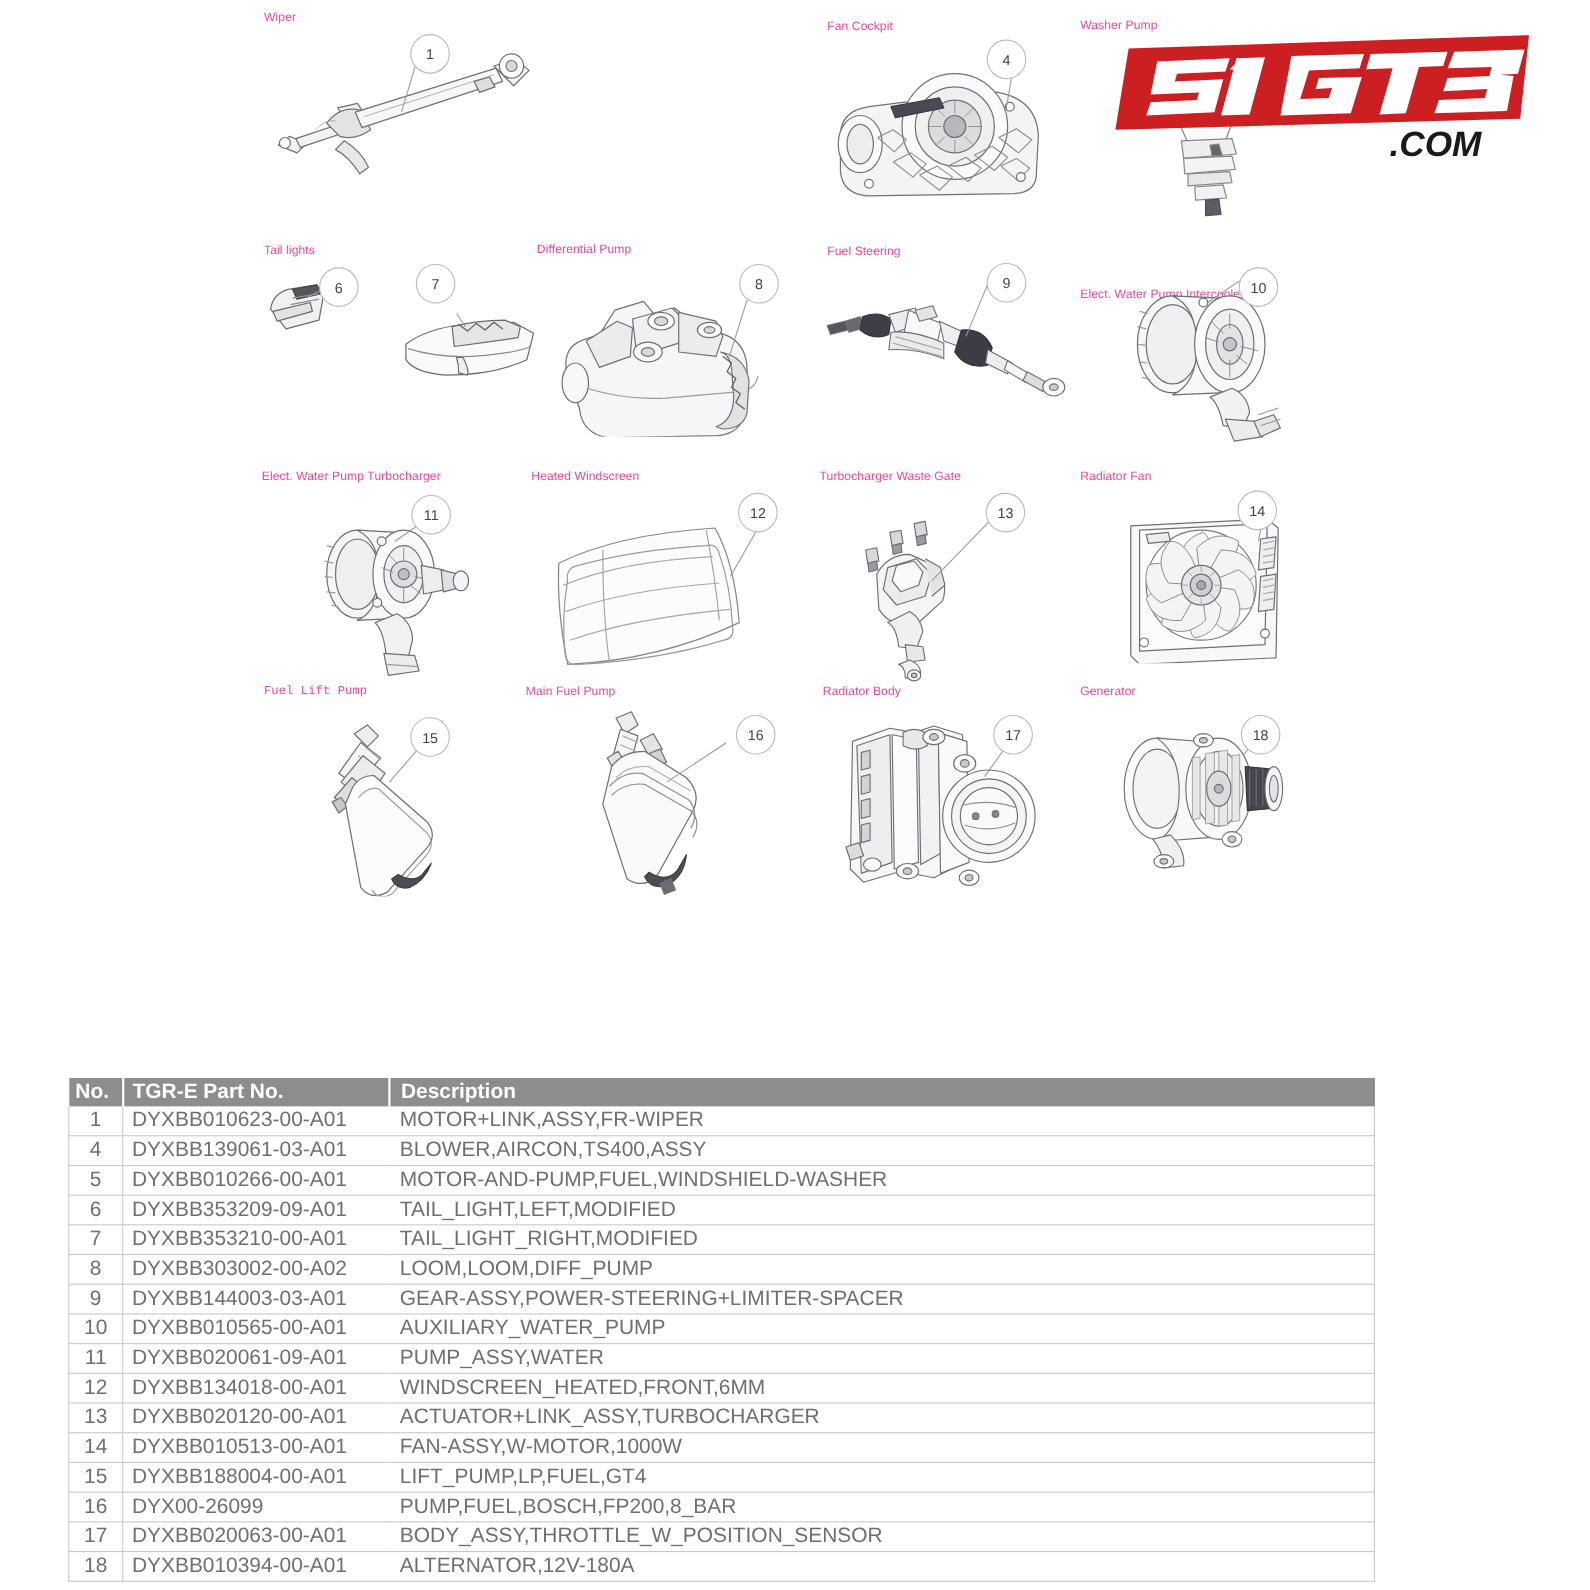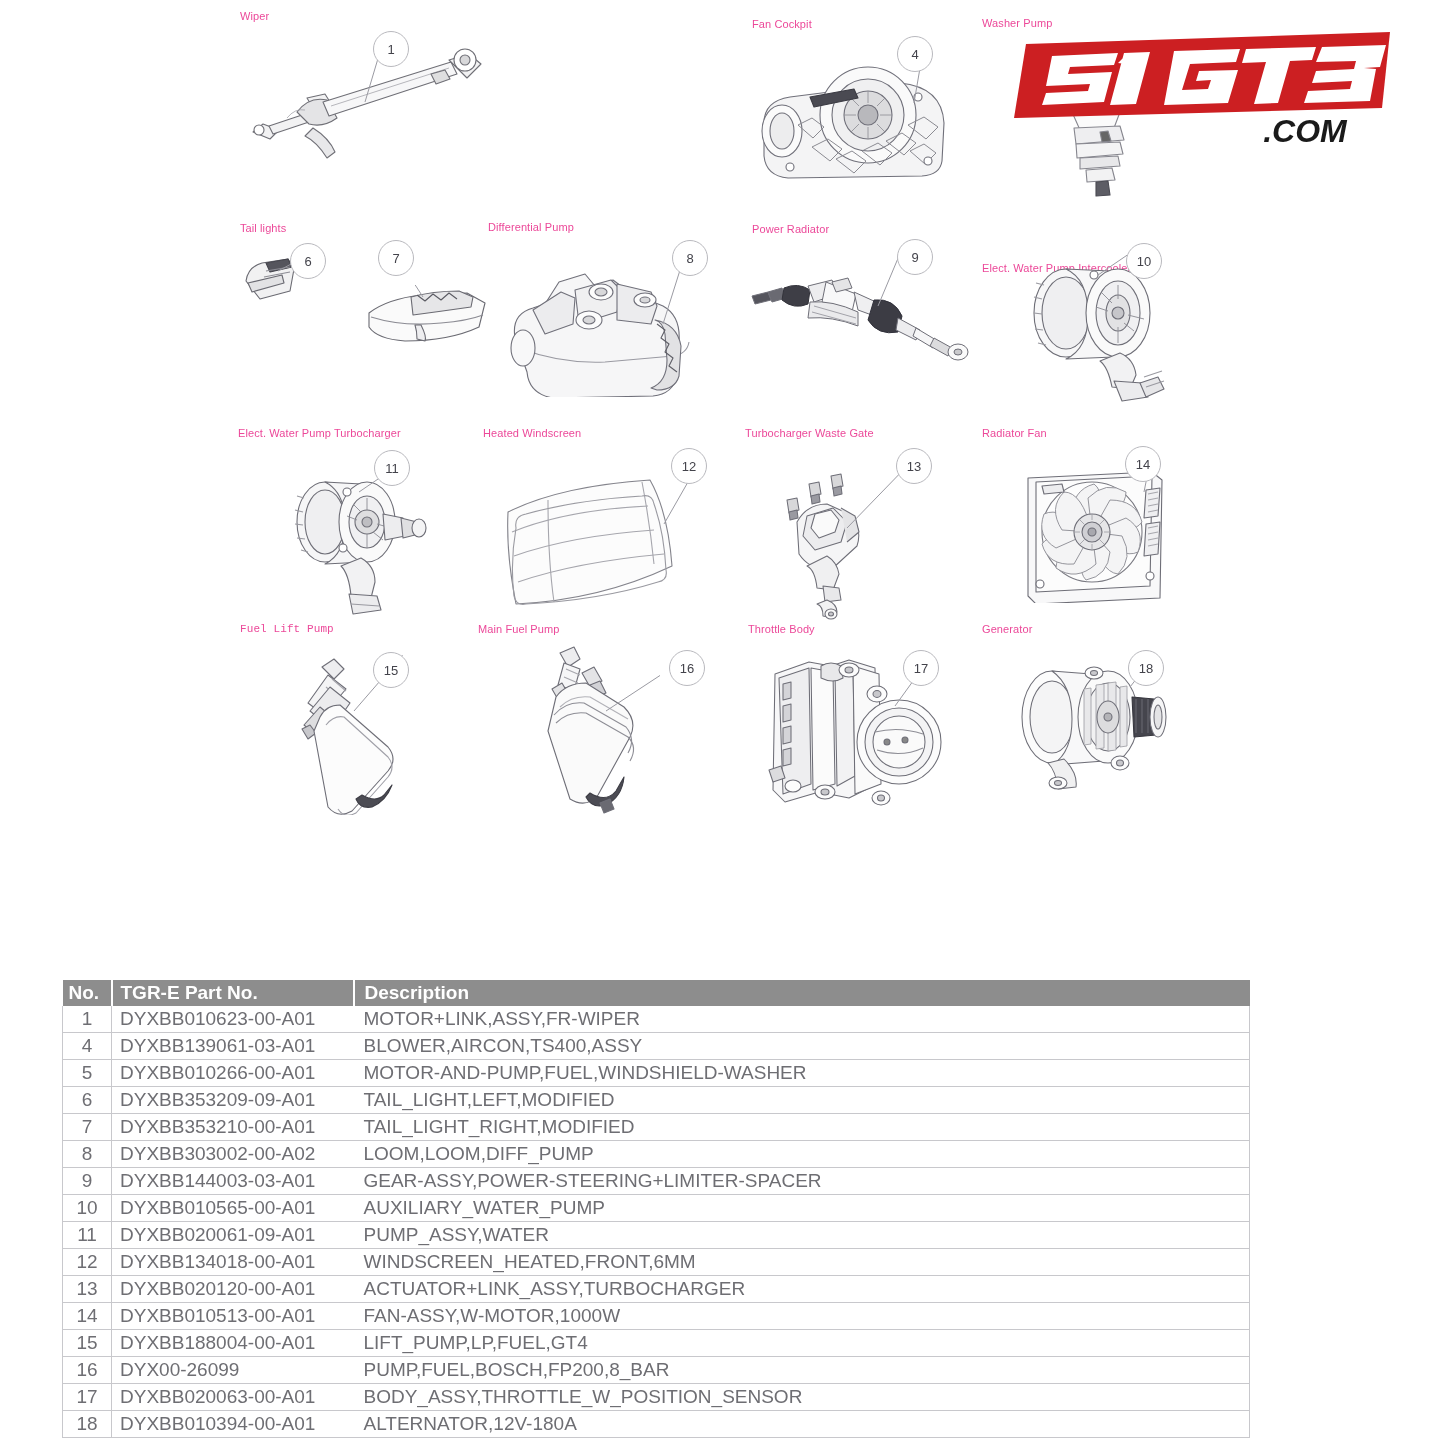--- a/index.html
+++ b/index.html
@@ -265,21 +265,21 @@
         <path d="M152 72 l8 6 -4 8 8 6 -4 8 8 6 -4 8 8 6" fill="none" stroke="#5e5e66"></path>
         <ellipse cx="18" cy="96" rx="12" ry="18" fill="#f8f8f9"></ellipse>
       </g>
     </svg>
     <svg class="leader" style="left:0;top:0;width:200px;height:145px;" viewBox="0 0 200 145">
       <line x1="182" y1="-4" x2="158" y2="72"></line>
     </svg>
   </div>
   <div class="callout" style="left:672px; top:240px;">8</div>
 
-  <div class="group-label" style="left:752px; top:223px;">Power Radiator</div>
+  <div class="group-label" style="left:752px; top:223px;">Fuel Steering</div>
 
   <div class="part-cell" style="left:748px; top:258px; width:230px; height:120px;">
     <svg class="part-art" viewBox="0 0 230 120">
       <g fill="#f5f5f6" stroke="#6e6e77" stroke-width="1" stroke-linejoin="round">
         <path d="M4 38 l16 -4 3 8 -16 4z" fill="#55555d"></path>
         <path d="M20 34 l14 -4 4 10 -14 4z" fill="#6a6a72"></path>
         <path d="M36 30 q14 -6 26 2 l-2 14 q-14 6 -26 -4z" fill="#3e3e46" stroke="#32323a"></path>
         <path d="M60 28 l24 -6 6 14 -24 8z" fill="#ededef"></path>
         <path d="M78 24 l30 12 -4 18 -30 -10z" fill="#f8f8f9"></path>
         <path d="M62 44 q22 -2 48 10 l0 14 q-26 -10 -50 -8z" fill="#eaeaec"></path>
@@ -490,21 +490,21 @@
         <path d="M60 148 q16 10 26 -2 l8 -14 q-2 20 -18 28 q-14 4 -20 -8z" fill="#4c4c54" stroke="#3c3c44"></path>
         <path d="M70 158 l10 -4 4 10 -10 4z" fill="#6a6a72"></path>
       </g>
     </svg>
     <svg class="leader" style="left:0;top:0;width:130px;height:175px;" viewBox="0 0 130 175">
       <line x1="152" y1="16" x2="76" y2="66"></line>
     </svg>
   </div>
   <div class="callout" style="left:669px; top:650px;">16</div>
 
-  <div class="group-label" style="left:748px; top:623px;">Throttle Body</div>
+  <div class="group-label" style="left:748px; top:623px;">Radiator Body</div>
 
   <div class="part-cell" style="left:765px; top:650px; width:180px; height:165px;">
     <svg class="part-art" viewBox="0 0 180 165">
       <g fill="#f7f7f8" stroke="#6e6e77" stroke-width="1.05" stroke-linejoin="round">
         <path d="M10 24 l34 -12 22 4 18 -6 26 8 2 116 -28 14 -30 -6 -34 10 -12 -12z"></path>
         <path d="M14 28 l30 -10 2 116 -28 10z" fill="#eeeef0"></path>
         <path d="M18 34 l8 -2 0 16 -8 2zM18 56 l8 -2 0 16 -8 2zM18 78 l8 -2 0 16 -8 2zM18 100 l8 -2 0 16 -8 2z" fill="#d4d4d8"></path>
         <path d="M46 18 l22 4 2 112 -22 6z" fill="#fbfbfb"></path>
         <path d="M70 22 l18 -6 2 110 -18 10z" fill="#f2f2f3"></path>
         <path d="M88 16 l26 8 2 110 -26 10z" fill="#fafafa"></path>

